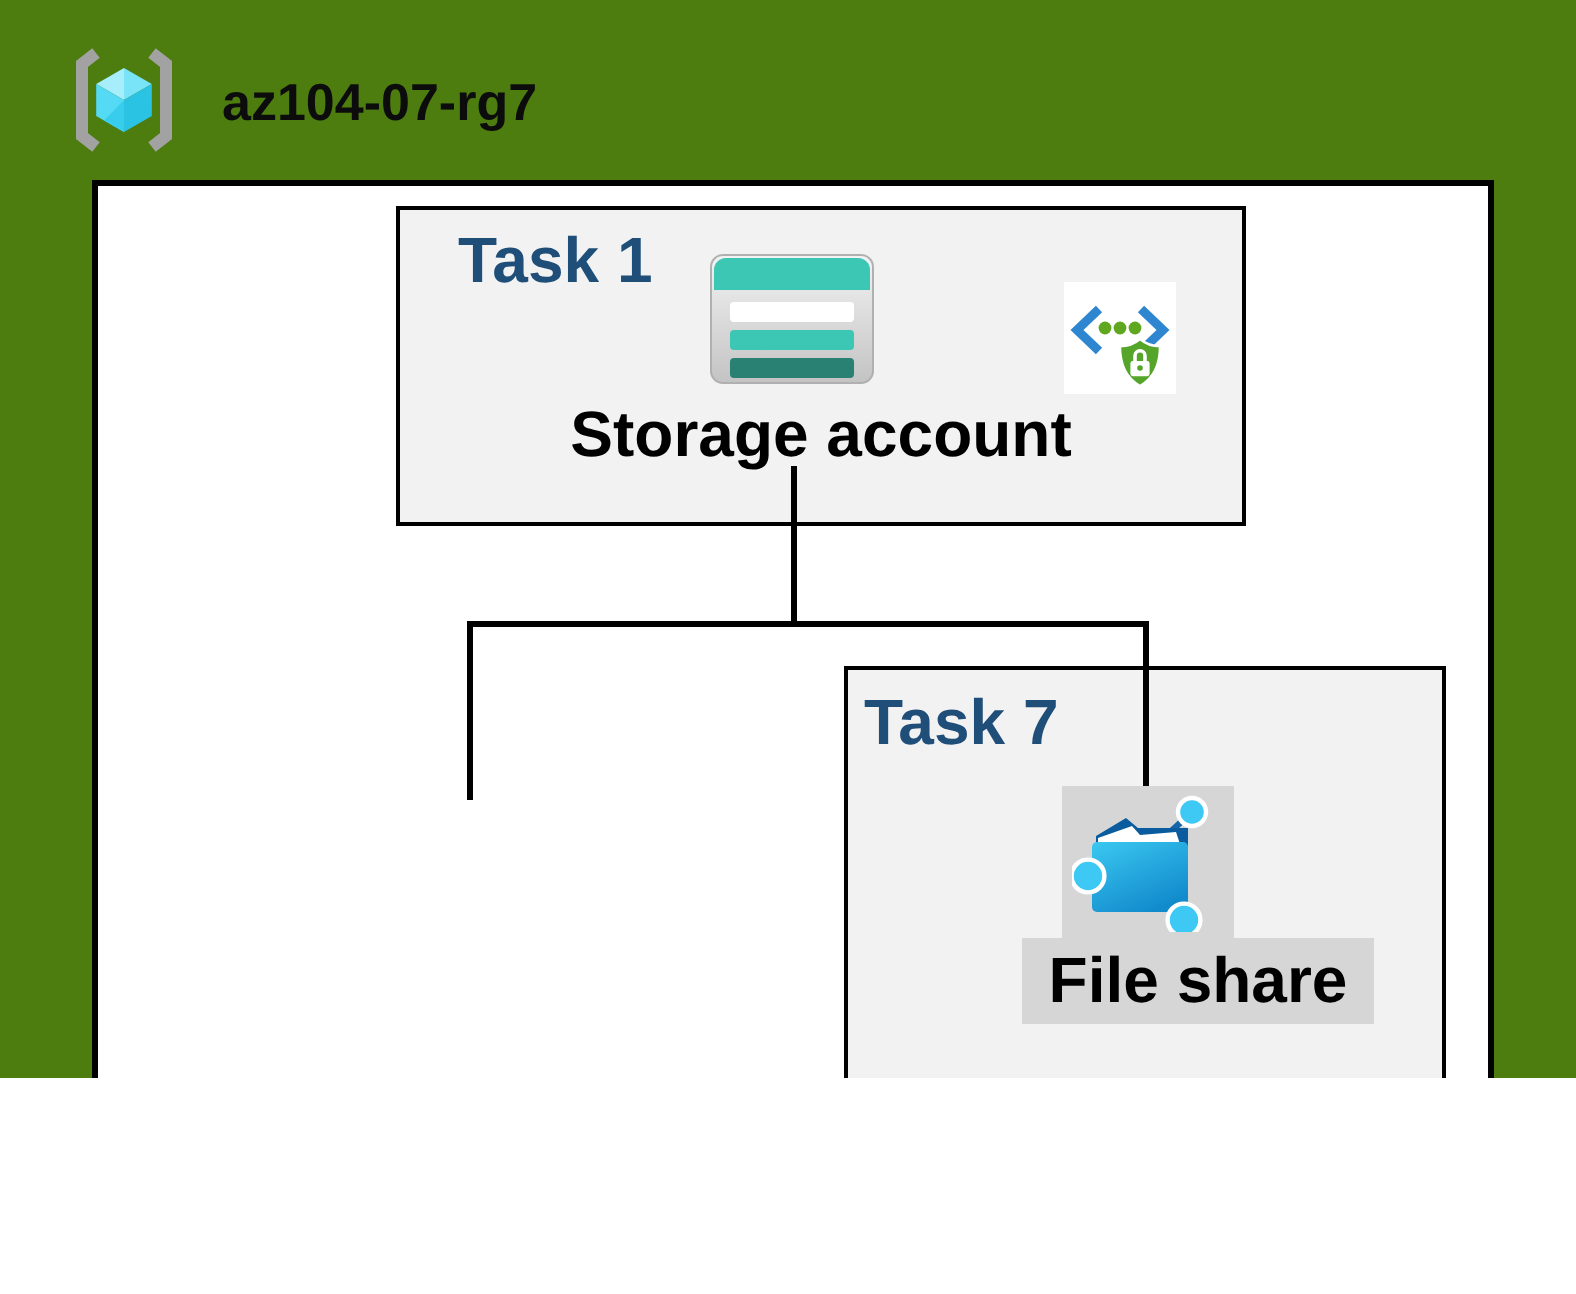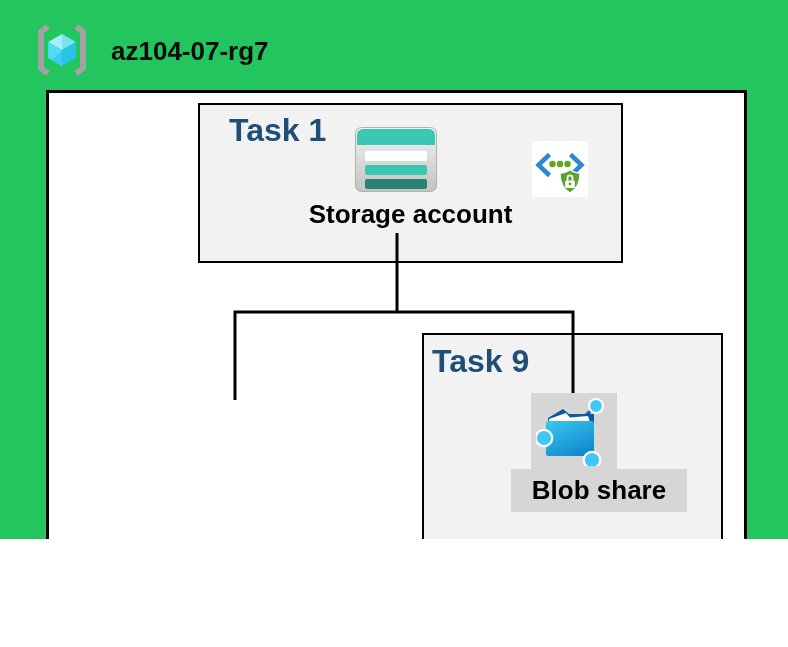--- a/index.html
+++ b/index.html
@@ -1,21 +1,21 @@
 <!DOCTYPE html>
 <html><head>
 <meta charset="utf-8">
 <style>
   html, body { margin: 0; padding: 0; background: #ffffff; }
   * { box-sizing: border-box; }
   .page {
     position: relative;
     width: 788px;
     height: 539px;
-    background: #22c55e;
+    background: #4d7c0f;
     font-family: "Liberation Sans", "DejaVu Sans", sans-serif;
     overflow: hidden;
     text-decoration: underline;
   }
   
   .rg-header { position: absolute; left: 0; top: 0; width: 788px; height: 90px; }
   .rg-icon { position: absolute; left: 29px; top: 21px; width: 66px; height: 58px; }
   .rg-title {
     position: absolute; left: 111px; top: 36px;
     font-size: 26px; font-weight: bold; color: #0c0c0c;
@@ -34,21 +34,21 @@
   .task2 { left: 68px;  top: 335px; width: 305px; height: 240px; }
   .task3 { left: 422px; top: 333px; width: 301px; height: 240px; }
   .task-label {
     position: absolute; font-size: 32px; font-weight: bold; color: #1f4e79;
     white-space: nowrap;
   }
   .task1 .task-label { left: 29px; top: 7px; }
   .task2 .task-label { left: 20px; top: 3px; }
   .task3 .task-label { left: 8px;  top: 8px; }
   .resource-label {
-    position: absolute; font-size: 26px; font-weight: bold; color: #000000;
+    position: absolute; font-size: 32px; font-weight: bold; color: #000000;
     text-align: center; white-space: nowrap;
   }
   .task1 .resource-label { left: 0; right: 0; top: 94px; }
   .task2 .resource-label { left: 32px; right: 0; top: 148px; }
   
   .storage-icon-wrap { position: absolute; left: 155px; top: 22px; width: 82px; height: 65px; }
   .sas-icon-wrap     { position: absolute; left: 246px; top: 27px; width: 56px; height: 56px; }
   .blob-icon-wrap    { position: absolute; left: 124px; top: 61px; width: 84px; height: 67px; }
   .fs-icon-bg {
     position: absolute; left: 107px; top: 58px; width: 86px; height: 76px;
@@ -118,21 +118,21 @@
       <path d="M35.5,39.5 v-2.6 a2.5,2.5 0 0 1 5,0 v2.6" fill="none" stroke="#ffffff" stroke-width="1.8"></path>
       <rect x="33.2" y="39.5" width="9.6" height="7.6" rx="1.2" fill="#ffffff"></rect>
       <circle cx="38" cy="43" r="1.4" fill="#56a52b"></circle>
     </svg>
 
     <div class="resource-label">Storage account</div>
   </div>
 
 
   <div class="task-box task3">
-    <div class="task-label">Task 9</div>
+    <div class="task-label">Task 7</div>
 
     <div class="fs-icon-bg iconz">
       <svg width="76" height="70" viewBox="0 0 76 70">
         <defs>
           <linearGradient id="fsh" x1="0" y1="0" x2="0.6" y2="1">
             <stop offset="0" stop-color="#3bc8f0"></stop>
               <stop offset="1" stop-color="#128bcd"></stop>
           </linearGradient>
         </defs>
         <path d="M60,10 L48,21" stroke="#1565a8" stroke-width="3.2"></path>
@@ -141,17 +141,17 @@
         <polygon points="12,22 27,13 33,18 58,18 58,28 12,28" fill="#0b5c9e"></polygon>
         <polygon points="13,23 30,17 34,21.5 52,20 54,26 13,27" fill="#ffffff"></polygon>
         <rect x="10" y="25" width="48" height="35" rx="2.5" fill="url(#fsh)"></rect>
         <circle cx="60" cy="10" r="7" fill="#3ec9f4" stroke="#ffffff" stroke-width="2.2"></circle>
         <circle cx="8" cy="42" r="8.2" fill="#3ec9f4" stroke="#ffffff" stroke-width="2.2"></circle>
         <circle cx="56" cy="64" r="8.2" fill="#3ec9f4" stroke="#ffffff" stroke-width="2.2"></circle>
       </svg>
     </div>
 
     <div class="fs-label-bg">
-      <div class="resource-label">Blob share</div>
+      <div class="resource-label">File share</div>
     </div>
   </div>
 
 </div>
 
 </body></html>

